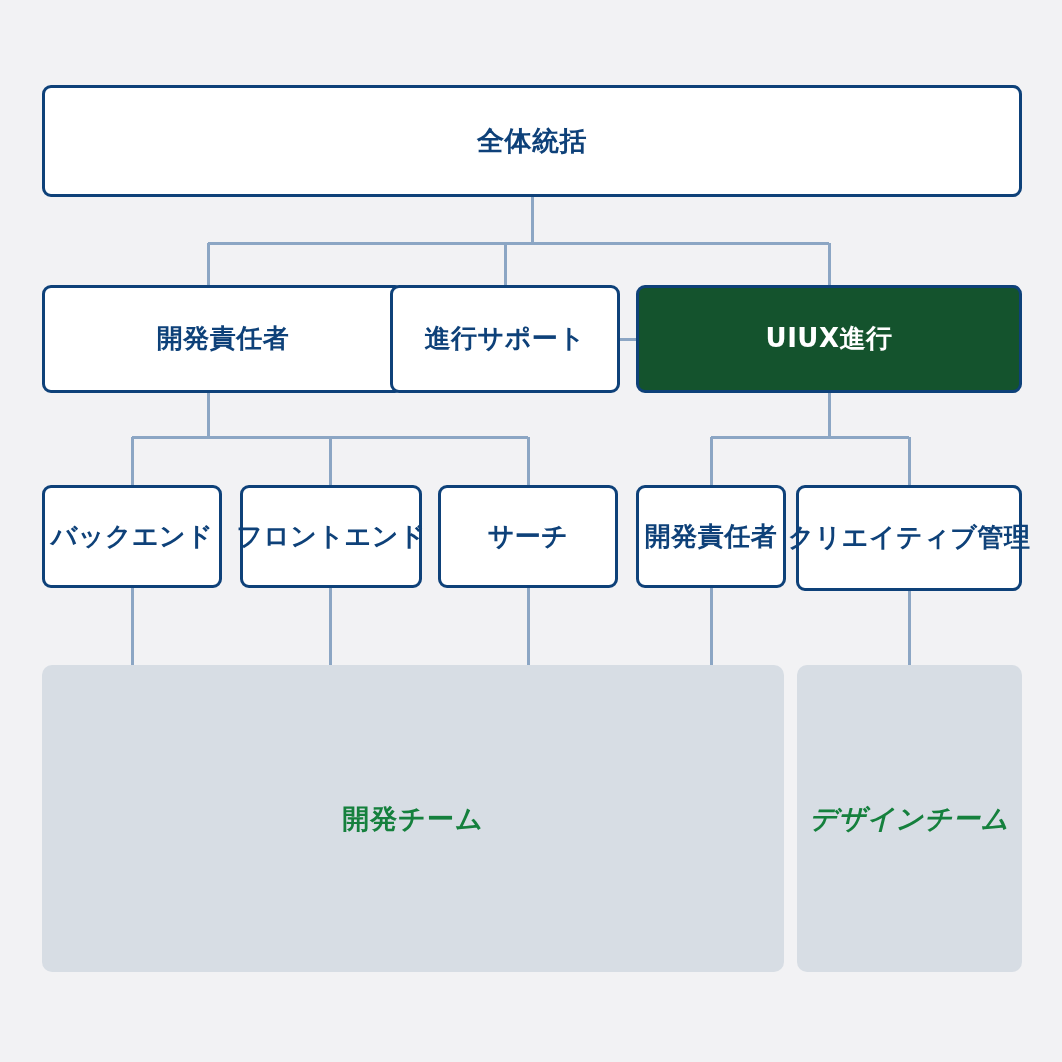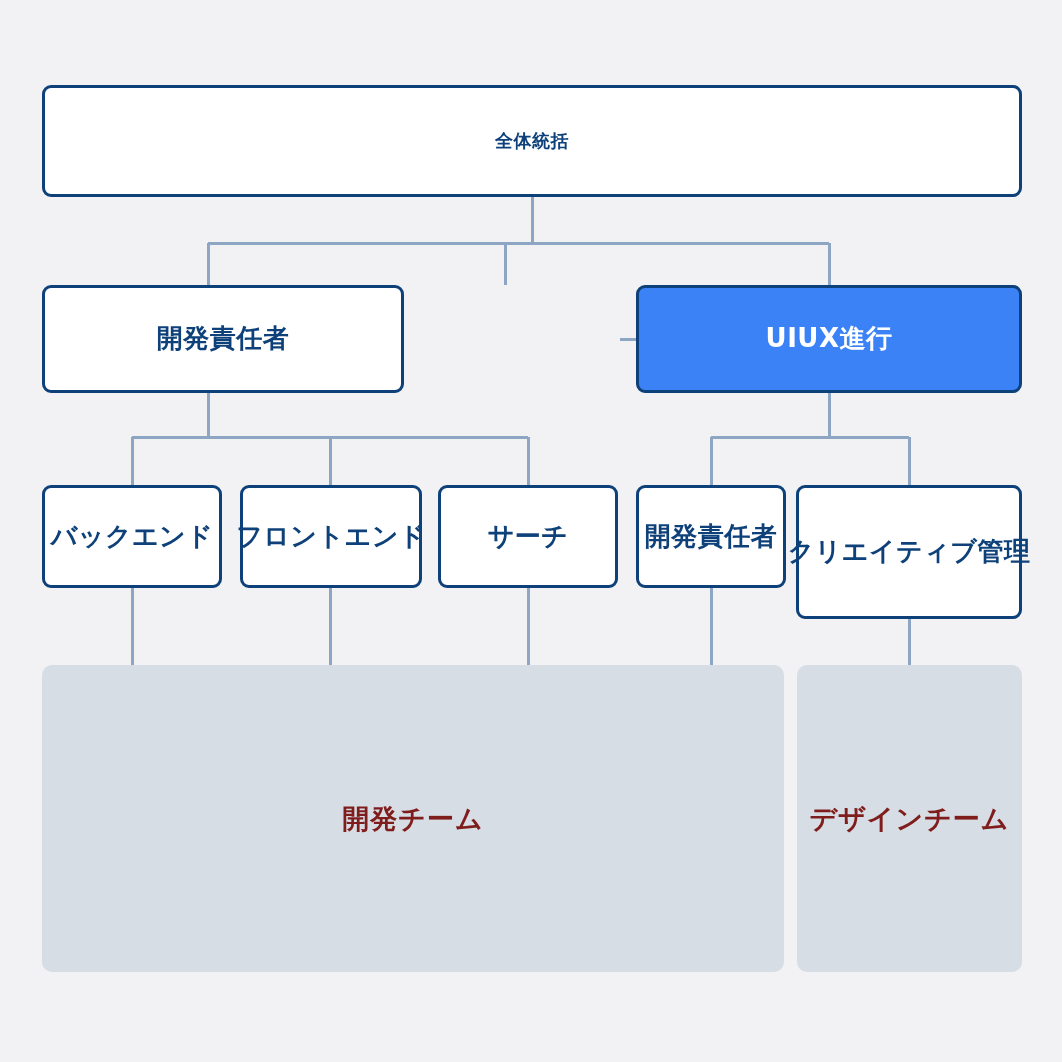--- a/index.html
+++ b/index.html
@@ -39,43 +39,43 @@
     text-align: center;
   }
   .node .node-label {
     color: #0e4179;
     font-weight: bold;
     letter-spacing: 0.5px;
     line-height: 1.2;
     white-space: nowrap;
   }
   .node.filled {
-    background: #3b82f6;
+    background: #14532d;
     border-color: #0e4179;
   }
   .node.filled .node-label {
     color: #ffffff;
   }
   
-  .tier-1 .node-label { font-size: 18px; }
+  .tier-1 .node-label { font-size: 27px; }
   .tier-2 .node-label { font-size: 26px; }
   .tier-3 .node-label { font-size: 26px; }
 
   
   .team-block {
     position: absolute;
     box-sizing: border-box;
     display: flex;
     align-items: center;
     justify-content: center;
     background: #d7dde4;
     border-radius: 10px;
   }
   .team-block .team-label {
-    color: #7f1d1d;
+    color: #15803d;
     font-weight: bold;
     font-size: 27px;
     letter-spacing: 1px;
     white-space: nowrap;
   }
 </style>
 </head>
 <body>
 
 <div id="org-canvas">
@@ -107,44 +107,47 @@
       <line x1="330" y1="588" x2="330" y2="665"></line>
       <line x1="528" y1="588" x2="528" y2="665"></line>
       <line x1="711" y1="588" x2="711" y2="665"></line>
       <line x1="909" y1="588" x2="909" y2="665"></line>
     </g>
   </svg>
 
   <div class="team-block" style="left:42px; top:665px; width:742px; height:307px;">
     <span class="team-label">開発チーム</span>
   </div>
-  <div class="team-block" style="left:797px; top:665px; width:225px; height:307px;">
+  <div class="team-block" style="left:797px; top:665px; width:225px; height:307px;font-style:italic;">
     <span class="team-label">デザインチーム</span>
   </div>
 
   <div class="node tier-1" style="left:42px; top:85px; width:980px; height:112px;">
     <span class="node-label">全体統括</span>
   </div>
 
   <div class="node tier-2" style="left:42px; top:285px; width:362px; height:108px;">
     <span class="node-label">開発責任者</span>
+  </div>
+  <div class="node tier-2" style="left:390px; top:285px; width:230px; height:108px;">
+    <span class="node-label">進行サポート</span>
   </div>
   <div class="node tier-2 filled" style="left:636px; top:285px; width:386px; height:108px;">
     <span class="node-label">UIUX進行</span>
   </div>
 
   <div class="node tier-3" style="left:42px; top:485px; width:180px; height:103px;">
     <span class="node-label">バックエンド</span>
   </div>
   <div class="node tier-3" style="left:240px; top:485px; width:182px; height:103px;">
     <span class="node-label">フロントエンド</span>
   </div>
   <div class="node tier-3" style="left:438px; top:485px; width:180px; height:103px;">
     <span class="node-label">サーチ</span>
   </div>
   <div class="node tier-3" style="left:636px; top:485px; width:150px; height:103px;">
     <span class="node-label">開発責任者</span>
   </div>
-  <div class="node tier-3" style="left:796px; top:485px; width:226px; height:134px;">
+  <div class="node tier-3" style="left:796px; top:485px; width:226px; height:106px;">
     <span class="node-label">クリエイティブ管理</span>
   </div>
 
 </div>
 
 </body></html>

